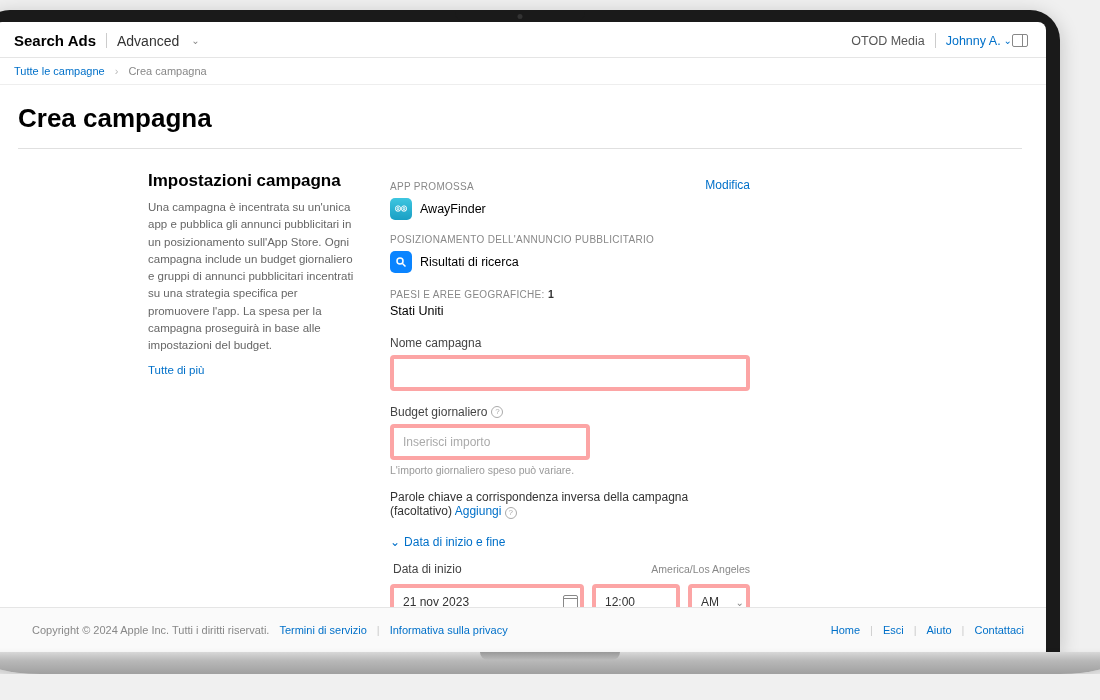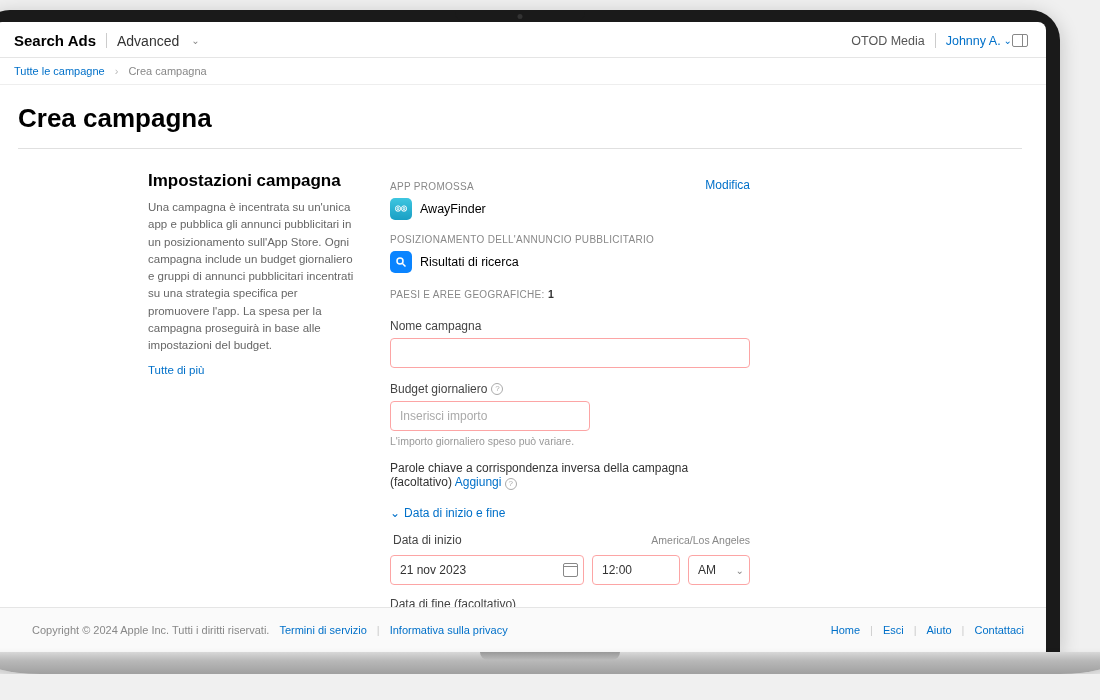--- a/index.html
+++ b/index.html
@@ -127,21 +127,21 @@
     display:flex; align-items:center; justify-content:center;
     color:#fff; font-size: 13px;
   }
   .countries-row { font-size: 12.5px; margin-bottom: 18px; }
   .countries-row .count { color: #333; }
 
   .field { margin-bottom: 14px; }
   .field-label { font-size: 12px; color: #444; margin-bottom: 5px; display:flex; align-items:center; gap:4px; }
   .input, .select {
     width: 100%;
-    border: 1px solid #fca5a5;
+    border: 4px solid #fca5a5;
     border-radius: 4px;
     padding: 7px 9px;
     font-size: 12px;
     background: #fff;
     color: #333;
   }
   .input::placeholder { color: #aaa; }
   .caption { font-size: 10.5px; color: #999; margin-top: 4px; }
   .help-icon {
     display:inline-block; width:12px; height:12px; border:1px solid #aaa;
@@ -241,20 +241,21 @@
                     <circle cx="10" cy="10" r="6"></circle>
                     <line x1="15" y1="15" x2="21" y2="21"></line>
                   </svg>
             </div>
             <span class="app-name">Risultati di ricerca</span>
           </div>
 
           <div class="countries-row">
             <span class="label-sm" style="display:inline;">PAESI E AREE GEOGRAFICHE:</span>
             <span class="count" style="font-weight:600; font-size:10.5px;">1</span>
+            <div style="margin-top:3px;">Stati Uniti</div>
           </div>
 
           <div class="field">
             <div class="field-label">Nome campagna</div>
             <input class="input" type="text" style="">
           </div>
 
           <div class="field" style="max-width:200px;">
             <div class="field-label">
               <span>Budget giornaliero</span>

